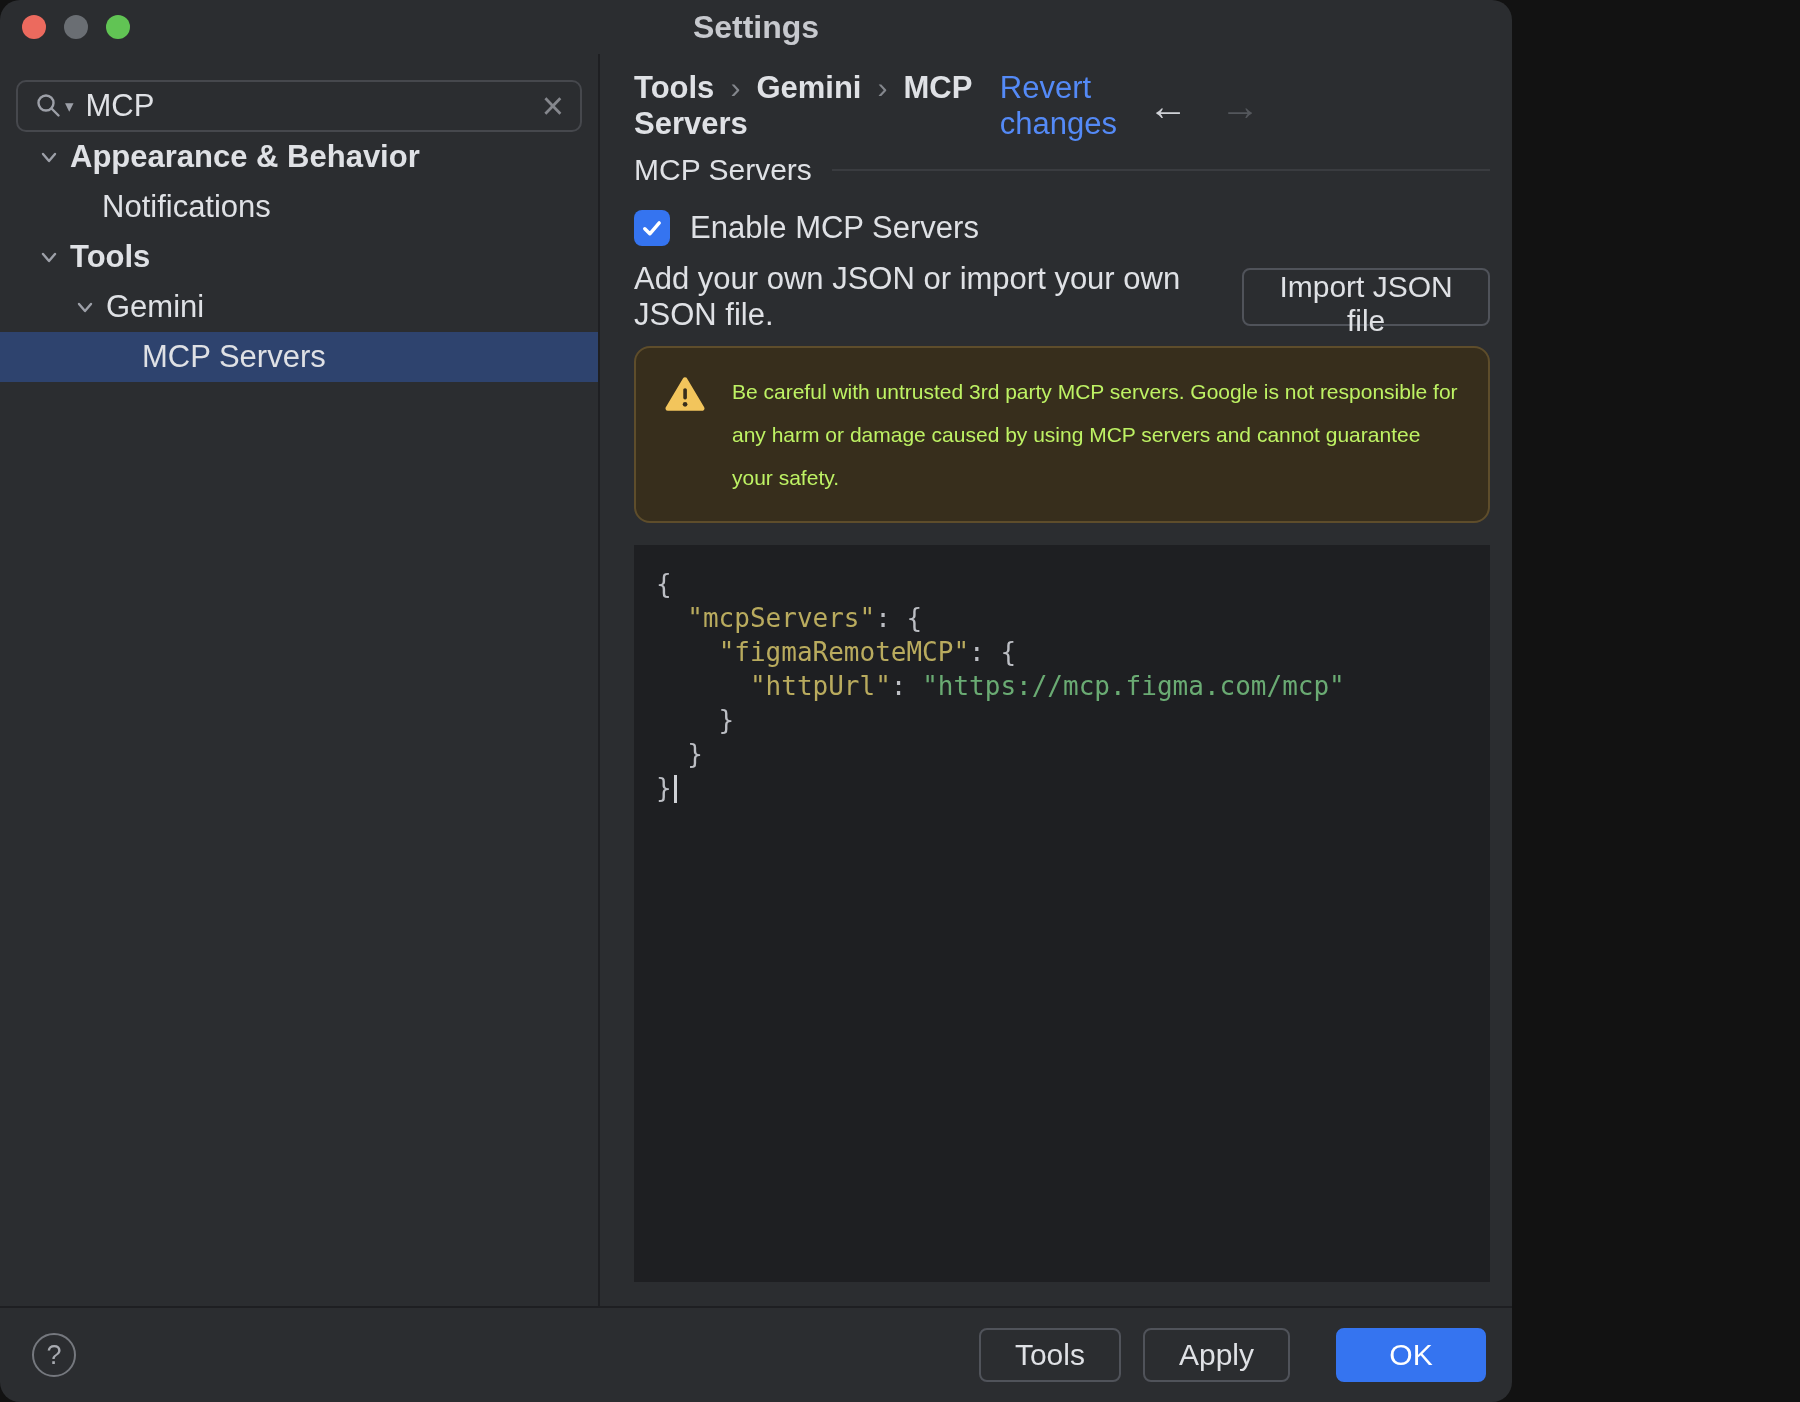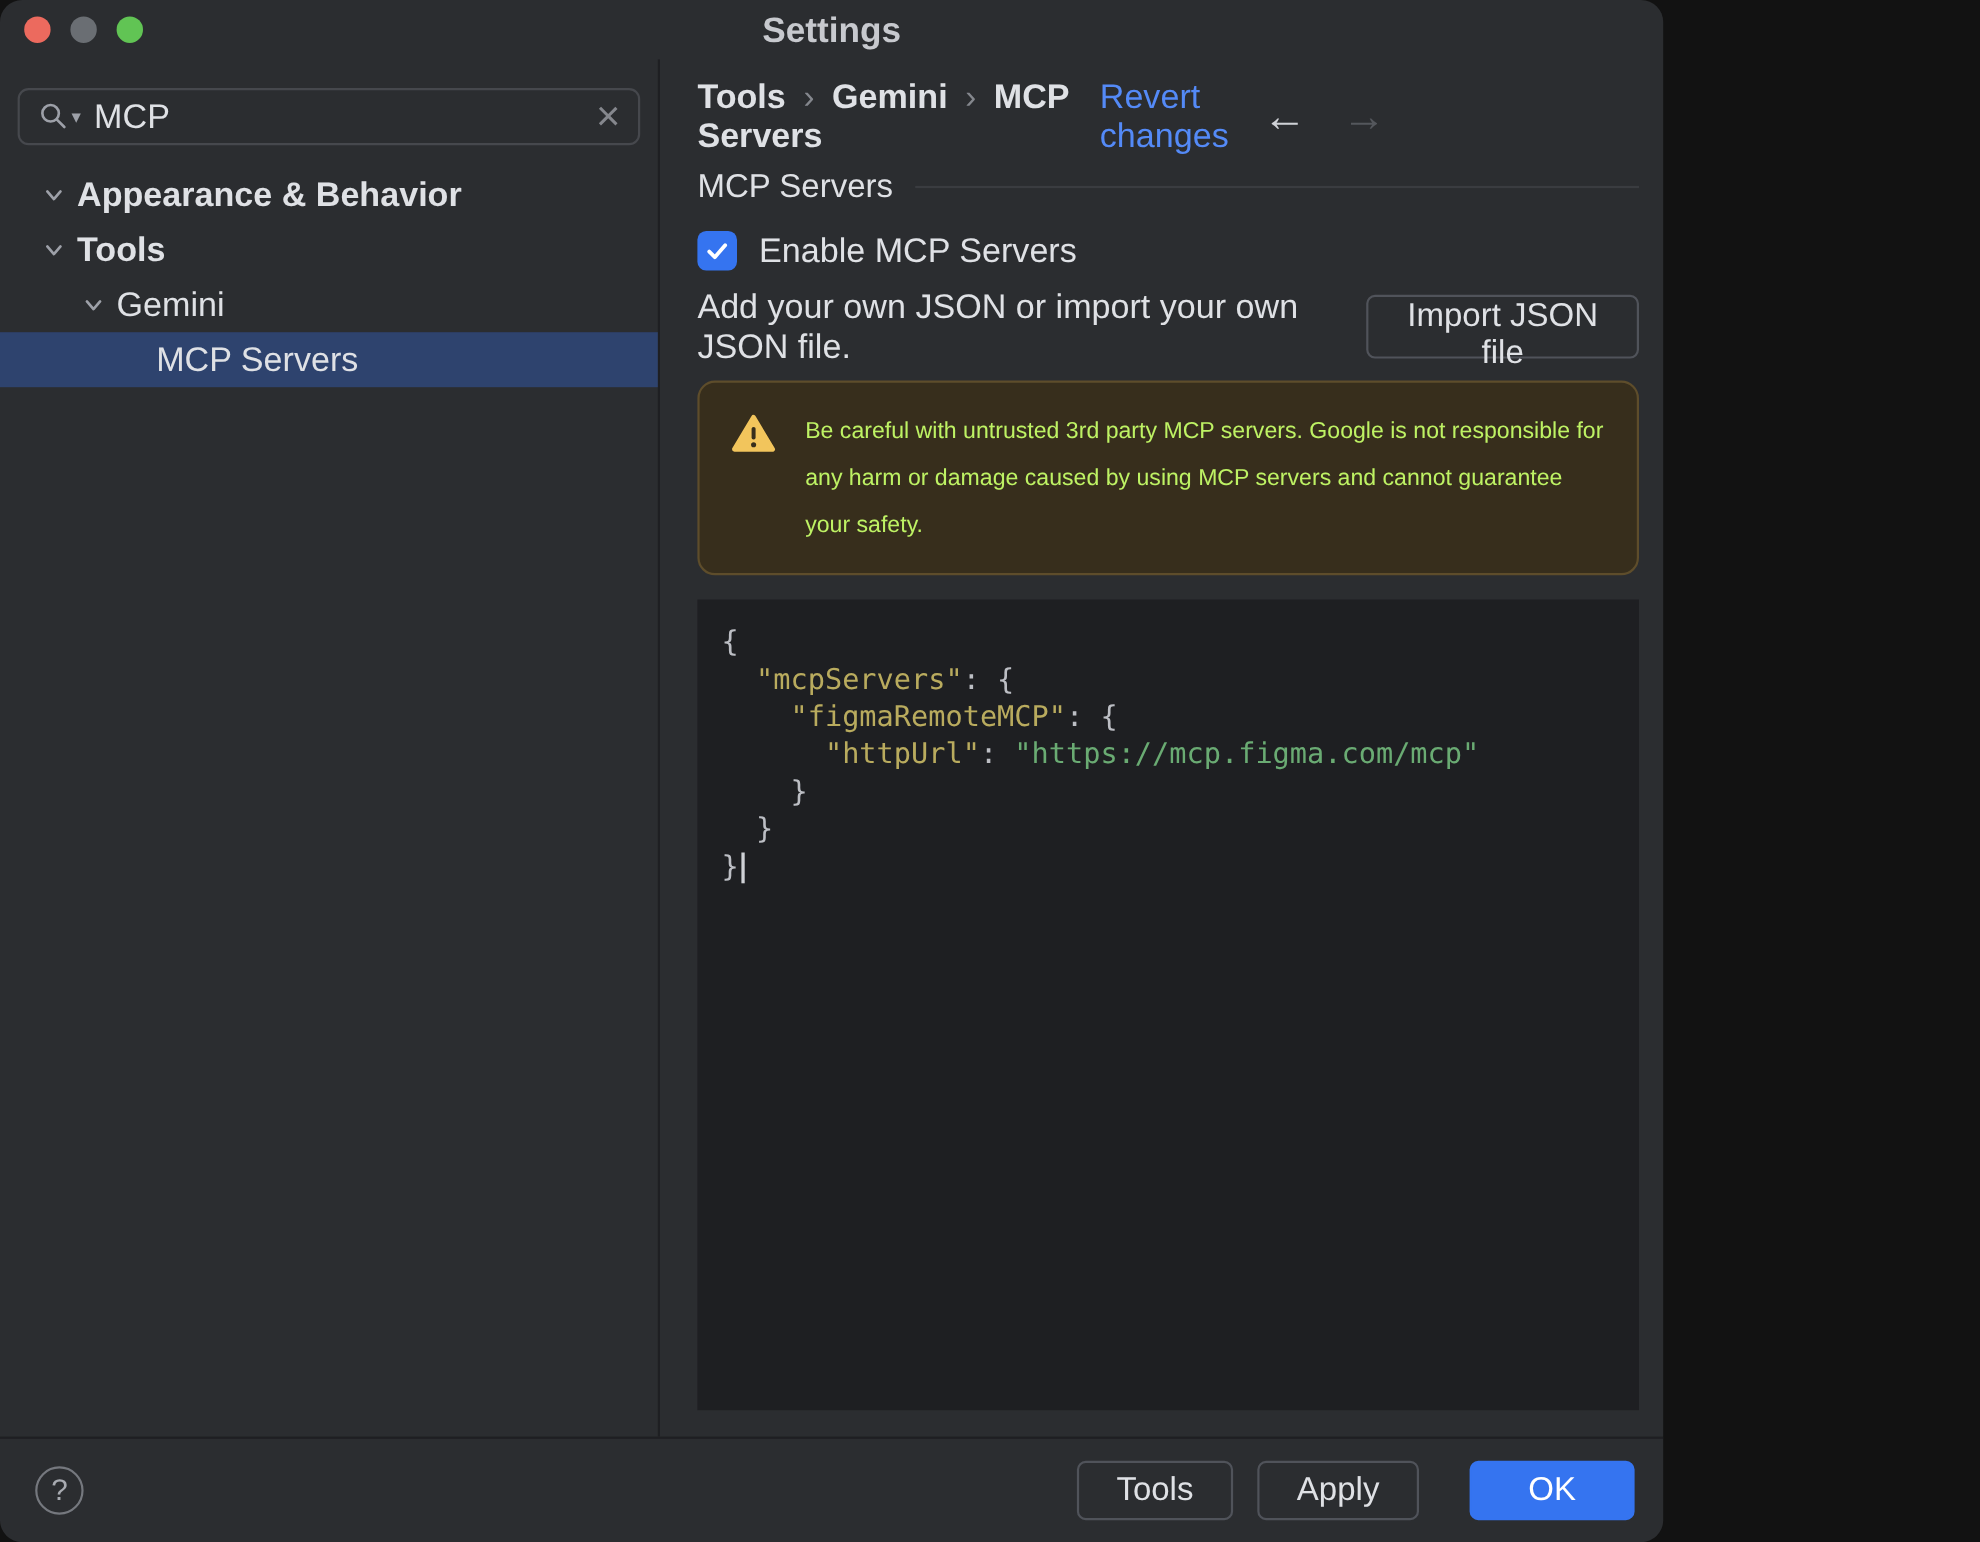--- a/index.html
+++ b/index.html
@@ -23,21 +23,21 @@
   
   .body{flex:1;display:flex;min-height:0;}
   .sidebar{flex:0 0 600px;border-right:2px solid #1e1f22;display:flex;flex-direction:column;min-width:0;}
   .searchbox{margin:26px 16px 0;height:52px;border:2px solid #46484d;border-radius:10px;
     display:flex;align-items:center;padding:0 16px;background:var(--panel-bg,#2b2d30);}
   .sicon{display:flex;align-items:center;}
   .search-caret{color:#9da0a8;font-size:17px;margin-left:1px;}
   .search-input{flex:1;background:transparent;border:none;outline:none;color:var(--text-primary,#dfe1e5);
     font-size:31px;font-family:inherit;padding:0;margin-left:12px;min-width:0;}
   .clear-icon{color:#85878d;font-size:38px;line-height:1;cursor:pointer;font-weight:400;}
-  .tree{margin-top:20px;}
+  .tree{}
   .tree-row{height:50px;display:flex;align-items:center;font-size:31px;color:var(--text-primary,#dfe1e5);cursor:pointer;}
   .tree-row.bold .tree-label{font-weight:700;}
   .tree-row.selected{background:var(--selection-blue,#2e436e);}
   .chev{display:flex;align-items:center;margin-right:8px;}
   
   .content{flex:1;display:flex;flex-direction:column;padding:0 22px 0 34px;min-width:0;}
   .crumbrow{margin-top:26px;height:52px;display:flex;align-items:center;flex:0 0 auto;}
   .bc-item{font-size:31px;font-weight:700;color:var(--text-primary,#dfe1e5);}
   .bc-sep{font-size:30px;color:#84878d;margin:0 16px;font-weight:400;}
   .revert{margin-left:28px;font-size:31px;color:var(--link-blue,#548af7);cursor:pointer;text-decoration:none;}
@@ -103,20 +103,23 @@
       </div>
       <div class="tree" id="tree">
           <div class="tree-row bold" style="padding-left: 36px;">
             <span class="chev">
               <svg width="26" height="26" viewBox="0 0 26 26">
                 <polyline points="7,10 13,17 19,10" fill="none" stroke="#9da0a8" stroke-width="2.4" stroke-linecap="round" stroke-linejoin="round"></polyline>
               </svg>
             </span>
             <span class="tree-label">Appearance &amp; Behavior</span>
           </div>
+          <div class="tree-row" style="padding-left: 102px;">
+            <span class="tree-label">Notifications</span>
+          </div>
           <div class="tree-row bold" style="padding-left: 36px;">
             <span class="chev">
               <svg width="26" height="26" viewBox="0 0 26 26">
                 <polyline points="7,10 13,17 19,10" fill="none" stroke="#9da0a8" stroke-width="2.4" stroke-linecap="round" stroke-linejoin="round"></polyline>
               </svg>
             </span>
             <span class="tree-label">Tools</span>
           </div>
           <div class="tree-row" style="padding-left: 72px;">
             <span class="chev">

